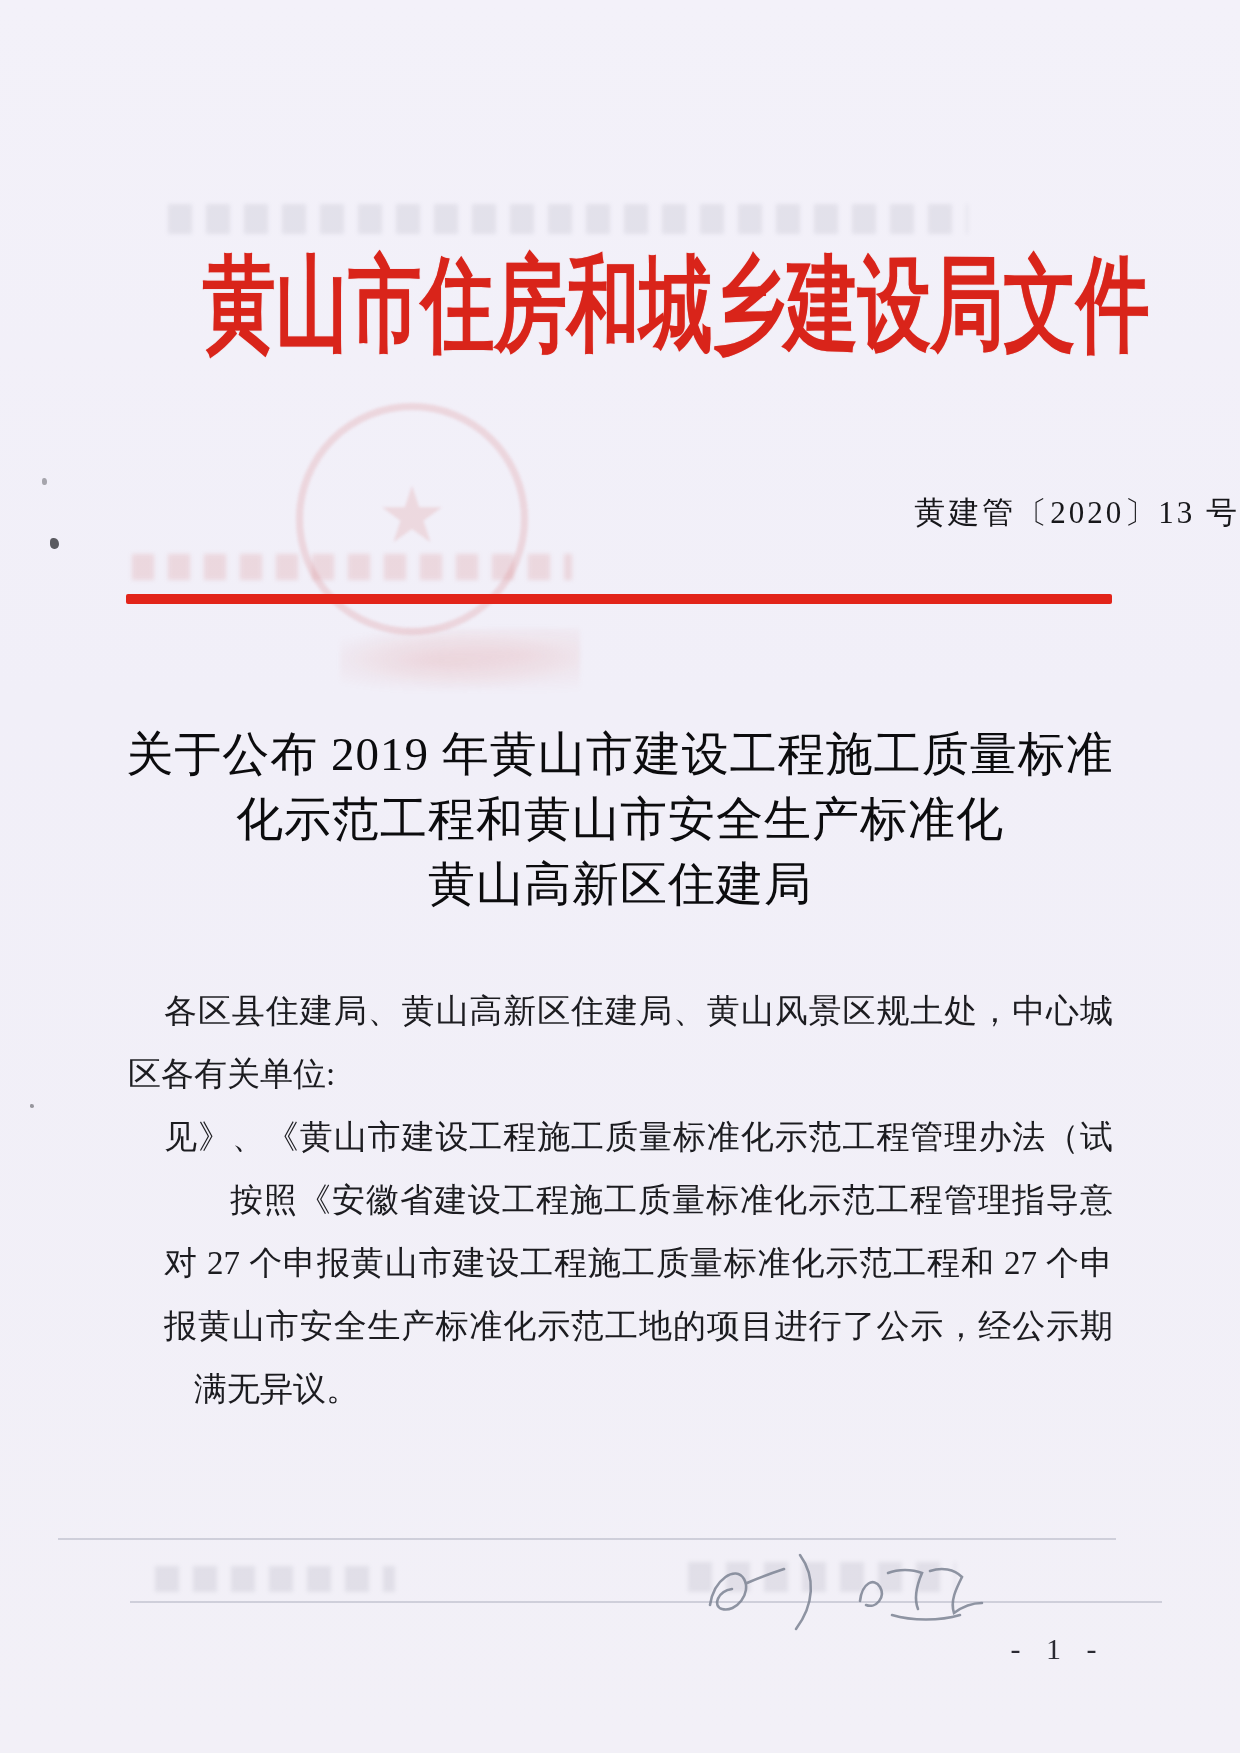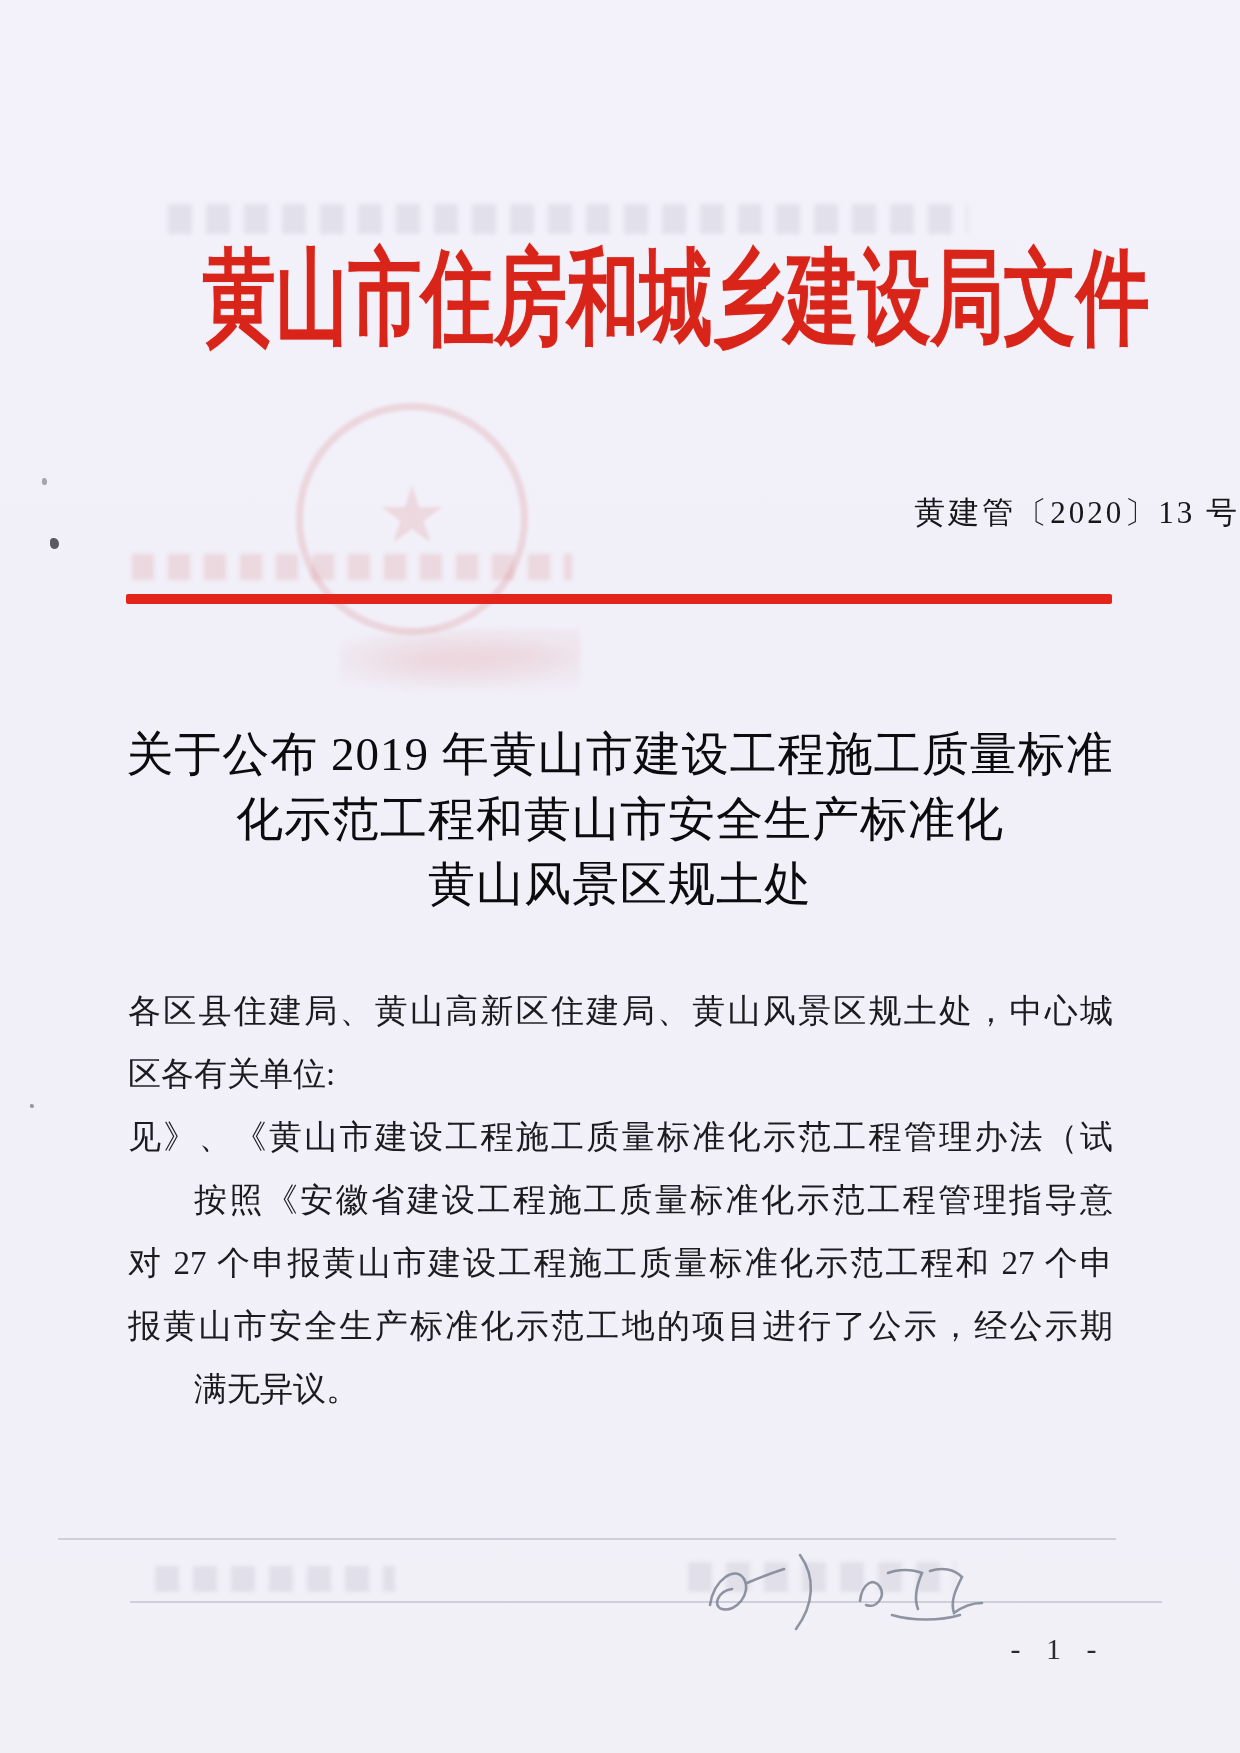--- a/index.html
+++ b/index.html
@@ -8,21 +8,21 @@
     width:1240px;height:1753px;
     margin:0 auto;
     background:linear-gradient(180deg,#f3f1f9 0%,#f1eff8 40%,#f2f0f7 100%);
     overflow:hidden;
     font-family:"Liberation Serif","DejaVu Serif",serif;
     color:#111;
   }
   
   .org-title-wrap{
     position:absolute;top:248px;left:0;width:100%;
-    text-align:center;white-space:nowrap;font-family:Liberation Mono, monospace;
+    text-align:center;white-space:nowrap;
   }
   .org-title{
     display:inline-block;
     font-size:104px;line-height:1.1;font-weight:bold;
     color:#d9241a;
     transform:scaleX(0.70);transform-origin:center;
     letter-spacing:0px;
     text-shadow:0 0 1px rgba(217,36,26,.55);
   }
   .doc-number{
@@ -58,20 +58,21 @@
     font-size:33px;color:#1c1c20;
   }
   .body-line{
     height:63px;line-height:46px;
     white-space:nowrap;overflow:visible;
   }
   .body-line.justify{
     white-space:normal;
     text-align:justify;
     text-align-last:justify;
+    margin-left:36px;
   }
   .body-line.indent{text-indent:2em;}
   
   .bleed{
     position:absolute;
     filter:blur(2px);
     background:repeating-linear-gradient(90deg,
       rgba(110,112,130,.22) 0px, rgba(110,112,130,.22) 24px,
       rgba(110,112,130,0) 24px, rgba(110,112,130,0) 38px);
   }
@@ -116,21 +117,21 @@
 
   <div class="bleed red" style="top:554px;left:132px;width:440px;height:26px;"></div>
 
   <div class="red-rule"></div>
 
   <div class="bleed blob" style="top:628px;left:340px;width:240px;height:66px;"></div>
 
   <div class="notice-title">
     <div>关于公布 2019 年黄山市建设工程施工质量标准</div>
     <div>化示范工程和黄山市安全生产标准化</div>
-    <div>黄山风景区规土处</div>
+    <div>黄山高新区住建局</div>
   </div>
 
   <div class="body-text">
     <div class="body-line justify">各区县住建局、黄山高新区住建局、黄山风景区规土处，中心城</div>
     <div class="body-line">区各有关单位:</div>
     <div class="body-line justify">见》、《黄山市建设工程施工质量标准化示范工程管理办法（试</div>
     <div class="body-line justify indent">按照《安徽省建设工程施工质量标准化示范工程管理指导意</div>
     <div class="body-line justify">对 27 个申报黄山市建设工程施工质量标准化示范工程和 27 个申</div>
     <div class="body-line justify">报黄山市安全生产标准化示范工地的项目进行了公示，经公示期</div>
     <div class="body-line indent">满无异议。</div>

